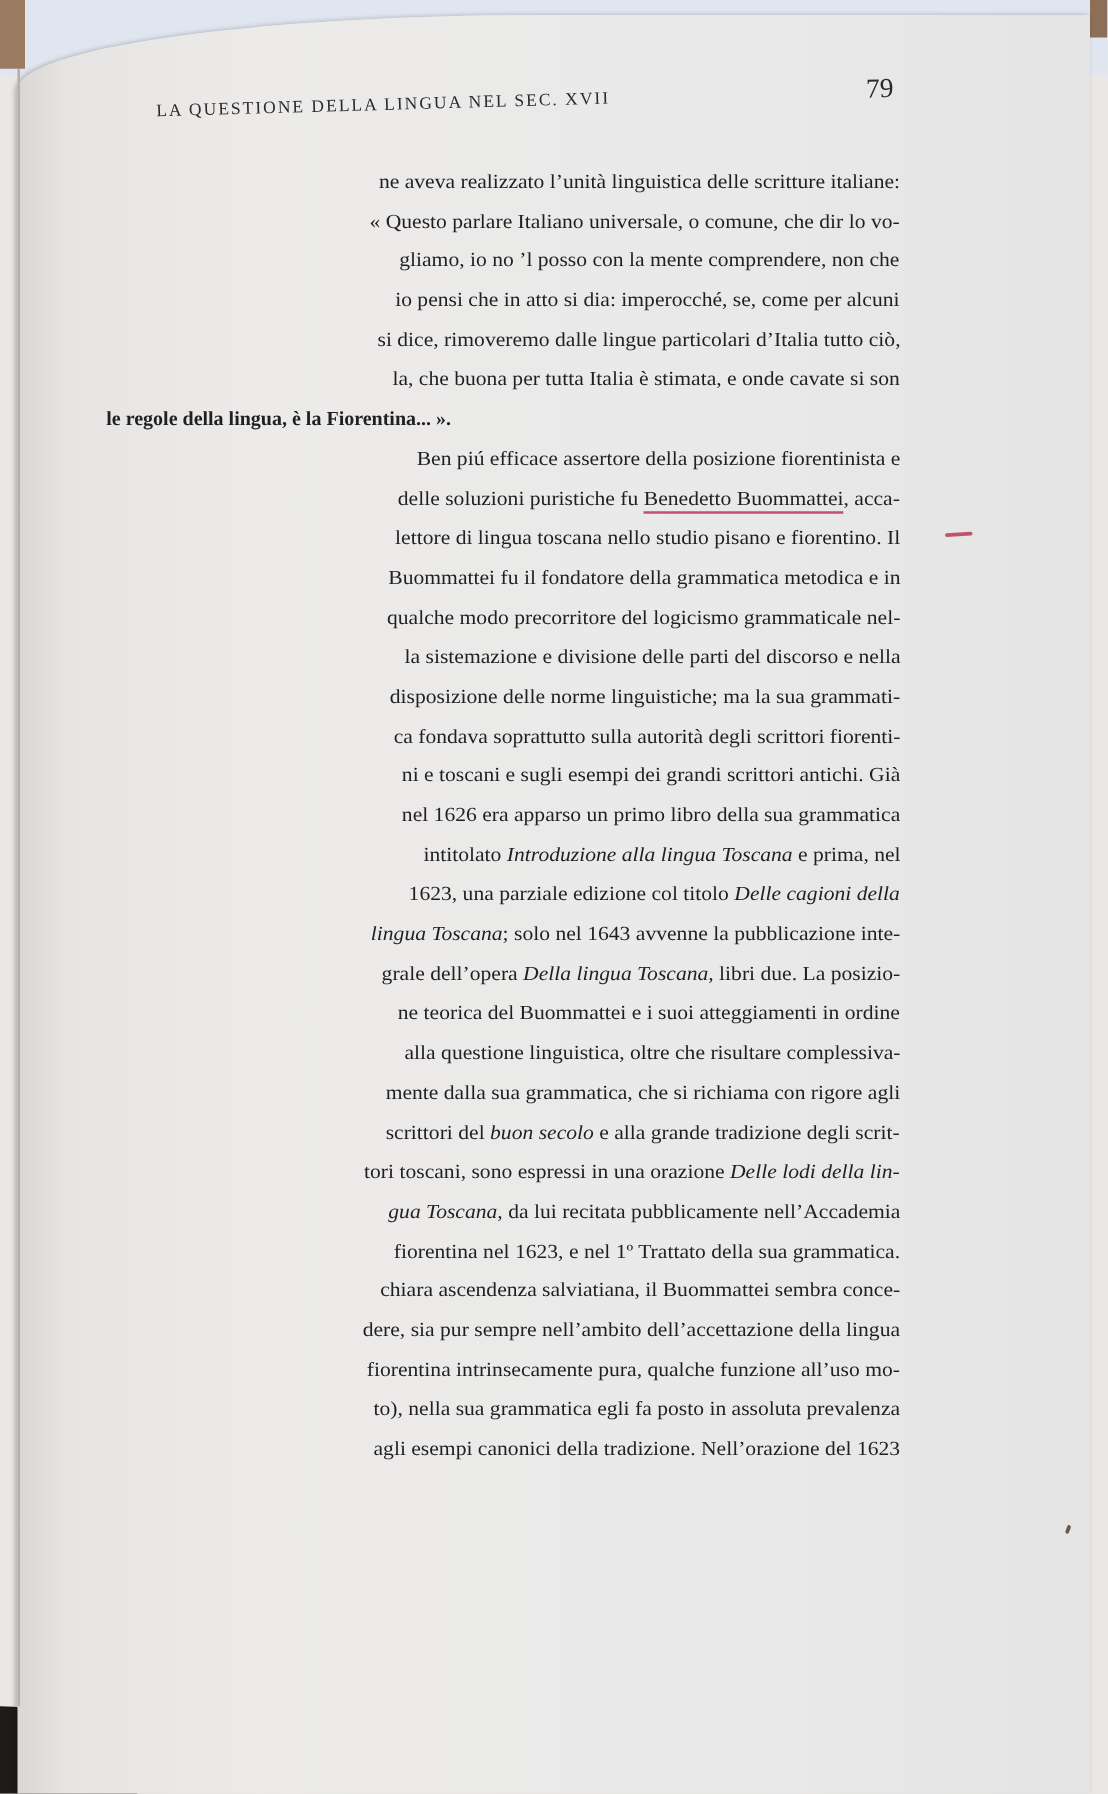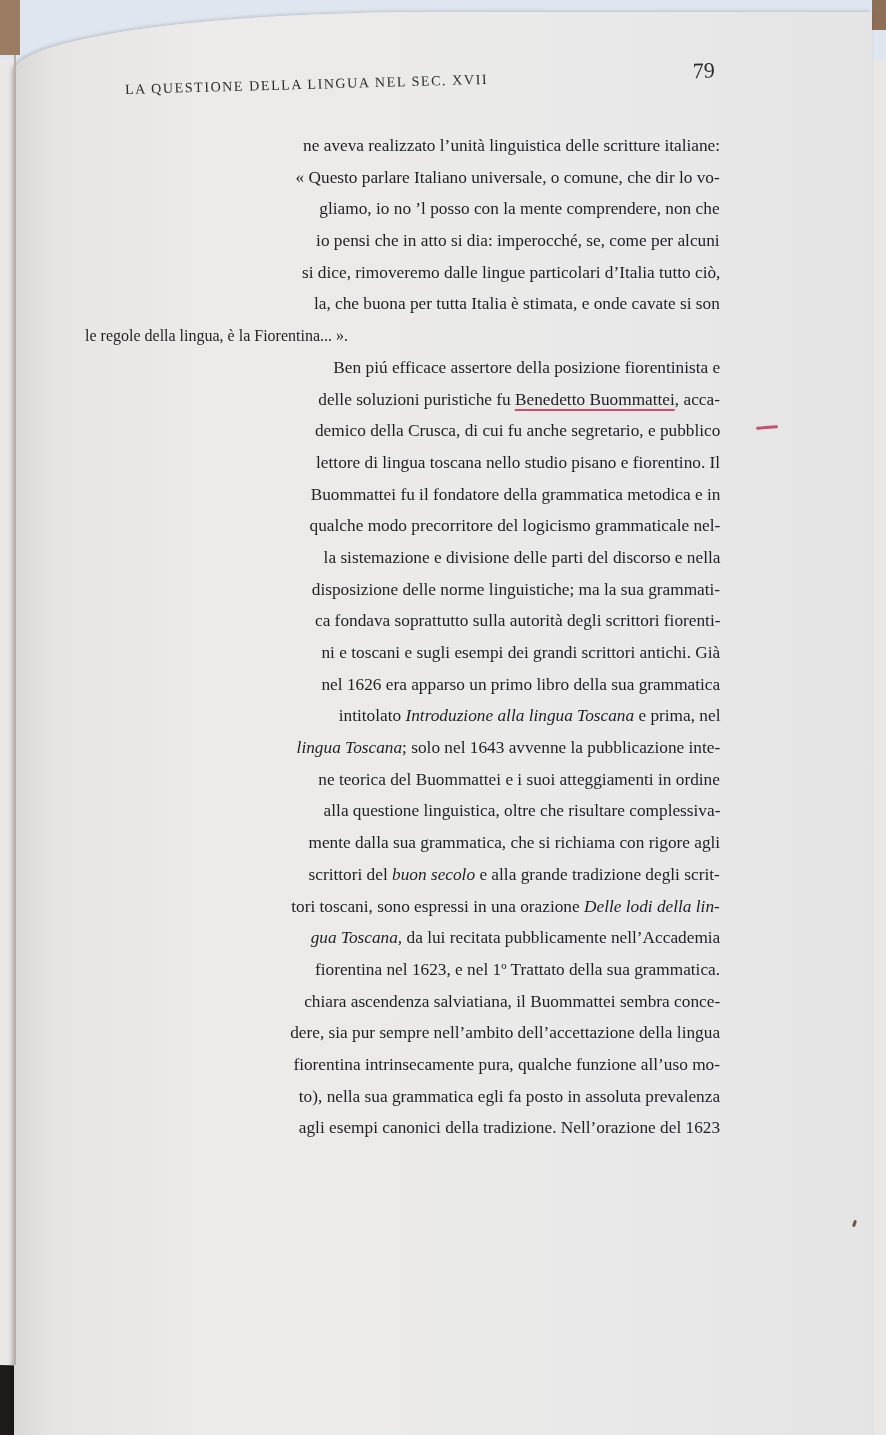--- a/index.html
+++ b/index.html
@@ -59,34 +59,35 @@
   <span class="page-number">79</span>
 </div>
 
 <div class="text-block" id="text-block">
     <div class="line"><span class="t" style="transform: scaleX(1.08); transform-origin: right center;">ne aveva realizzato l’unità linguistica delle scritture italiane:</span></div>
     <div class="line"><span class="t" style="transform: scaleX(1.08); transform-origin: right center;">« Questo parlare Italiano universale, o comune, che dir lo vo-</span></div>
     <div class="line"><span class="t" style="transform: scaleX(1.08); transform-origin: right center;">gliamo, io no ’l posso con la mente comprendere, non che</span></div>
     <div class="line"><span class="t" style="transform: scaleX(1.08); transform-origin: right center;">io pensi che in atto si dia: imperocché, se, come per alcuni</span></div>
     <div class="line"><span class="t" style="transform: scaleX(1.08); transform-origin: right center;">si dice, rimoveremo dalle lingue particolari d’Italia tutto ciò,</span></div>
     <div class="line"><span class="t" style="transform: scaleX(1.08); transform-origin: right center;">la, che buona per tutta Italia è stimata, e onde cavate si son</span></div>
-    <div class="line last" style="padding-left: 55px;"><span class="t">le regole della lingua, è la Fiorentina... ».</span></div>
+    <div class="line last" style="padding-left: 55px; font-weight: bold;"><span class="t">le regole della lingua, è la Fiorentina... ».</span></div>
     <div class="line" style="text-align: right;"><span class="t" style="transform: scaleX(1.08); transform-origin: right center;">Ben piú efficace assertore della posizione fiorentinista e</span></div>
     <div class="line"><span class="t" style="transform: scaleX(1.08); transform-origin: right center;"><span>delle soluzioni puristiche fu </span><span class="underline">Benedetto Buommattei</span><span>, acca-</span></span></div>
-    <div class="line"><span class="t" style="transform: scaleX(1.08); transform-origin: right center;">demico della Crusca, di cui fu anche segretario, e pubblico</span></div>
     <div class="line"><span class="t" style="transform: scaleX(1.08); transform-origin: right center;">lettore di lingua toscana nello studio pisano e fiorentino. Il</span></div>
     <div class="line"><span class="t" style="transform: scaleX(1.08); transform-origin: right center;">Buommattei fu il fondatore della grammatica metodica e in</span></div>
     <div class="line"><span class="t" style="transform: scaleX(1.08); transform-origin: right center;">qualche modo precorritore del logicismo grammaticale nel-</span></div>
     <div class="line"><span class="t" style="transform: scaleX(1.08); transform-origin: right center;">la sistemazione e divisione delle parti del discorso e nella</span></div>
     <div class="line"><span class="t" style="transform: scaleX(1.08); transform-origin: right center;">disposizione delle norme linguistiche; ma la sua grammati-</span></div>
     <div class="line"><span class="t" style="transform: scaleX(1.08); transform-origin: right center;">ca fondava soprattutto sulla autorità degli scrittori fiorenti-</span></div>
     <div class="line"><span class="t" style="transform: scaleX(1.08); transform-origin: right center;">ni e toscani e sugli esempi dei grandi scrittori antichi. Già</span></div>
     <div class="line"><span class="t" style="transform: scaleX(1.08); transform-origin: right center;">nel 1626 era apparso un primo libro della sua grammatica</span></div>
     <div class="line"><span class="t" style="transform: scaleX(1.08); transform-origin: right center;"><span>intitolato </span><em>Introduzione alla lingua Toscana</em><span> e prima, nel</span></span></div>
+    <div class="line"><span class="t" style="transform: scaleX(1.08); transform-origin: right center;"><span>1623, una parziale edizione col titolo </span><em>Delle cagioni della</em><span></span></span></div>
     <div class="line"><span class="t" style="transform: scaleX(1.08); transform-origin: right center;"><span></span><em>lingua Toscana</em><span>; solo nel 1643 avvenne la pubblicazione inte-</span></span></div>
+    <div class="line"><span class="t" style="transform: scaleX(1.08); transform-origin: right center;"><span>grale dell’opera </span><em>Della lingua Toscana,</em><span> libri due. La posizio-</span></span></div>
     <div class="line"><span class="t" style="transform: scaleX(1.08); transform-origin: right center;">ne teorica del Buommattei e i suoi atteggiamenti in ordine</span></div>
     <div class="line"><span class="t" style="transform: scaleX(1.08); transform-origin: right center;">alla questione linguistica, oltre che risultare complessiva-</span></div>
     <div class="line"><span class="t" style="transform: scaleX(1.08); transform-origin: right center;">mente dalla sua grammatica, che si richiama con rigore agli</span></div>
     <div class="line"><span class="t" style="transform: scaleX(1.08); transform-origin: right center;"><span>scrittori del </span><em>buon secolo</em><span> e alla grande tradizione degli scrit-</span></span></div>
     <div class="line"><span class="t" style="transform: scaleX(1.08); transform-origin: right center;"><span>tori toscani, sono espressi in una orazione </span><em>Delle lodi della lin-</em><span></span></span></div>
     <div class="line"><span class="t" style="transform: scaleX(1.08); transform-origin: right center;"><span></span><em>gua Toscana,</em><span> da lui recitata pubblicamente nell’Accademia</span></span></div>
     <div class="line"><span class="t" style="transform: scaleX(1.08); transform-origin: right center;">fiorentina nel 1623, e nel 1º Trattato della sua grammatica.</span></div>
     <div class="line"><span class="t" style="transform: scaleX(1.08); transform-origin: right center;">chiara ascendenza salviatiana, il Buommattei sembra conce-</span></div>
     <div class="line"><span class="t" style="transform: scaleX(1.08); transform-origin: right center;">dere, sia pur sempre nell’ambito dell’accettazione della lingua</span></div>
     <div class="line"><span class="t" style="transform: scaleX(1.08); transform-origin: right center;">fiorentina intrinsecamente pura, qualche funzione all’uso mo-</span></div>

